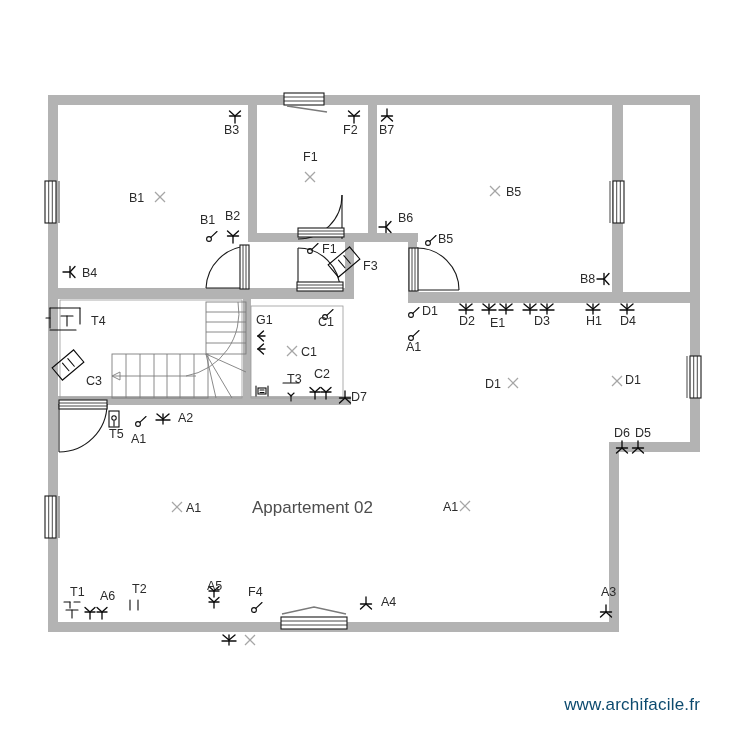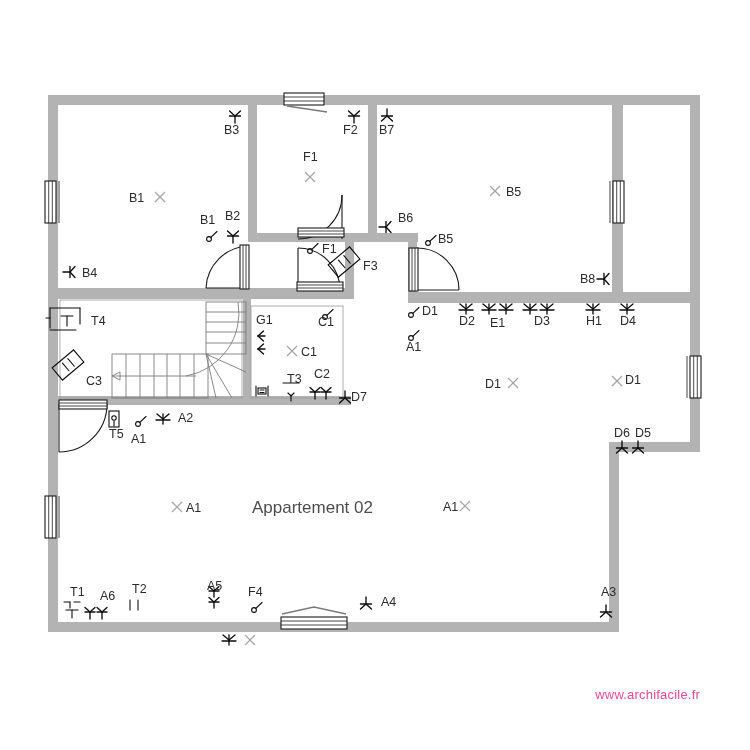--- a/index.html
+++ b/index.html
@@ -44,24 +44,24 @@
     fill: #2b2b2b;
   }
   .label-room {
     font-family: "Liberation Sans", sans-serif;
     font-size: 17px;
     fill: #4d4d4d;
   }
   .footer-url {
     position: absolute;
     right: 14px;
-    bottom: 48px;
+    bottom: 35px;
     font-family: "Liberation Sans", sans-serif;
-    font-size: 13px;
-    color: #ec4899;
+    font-size: 17px;
+    color: #0c4a6e;
     letter-spacing: 0.2px;
   }
 </style>
 </head>
 <body>
 
 <div id="plan-root">
 
   <svg id="floorplan" viewBox="0 0 750 750" xmlns="http://www.w3.org/2000/svg">
 

